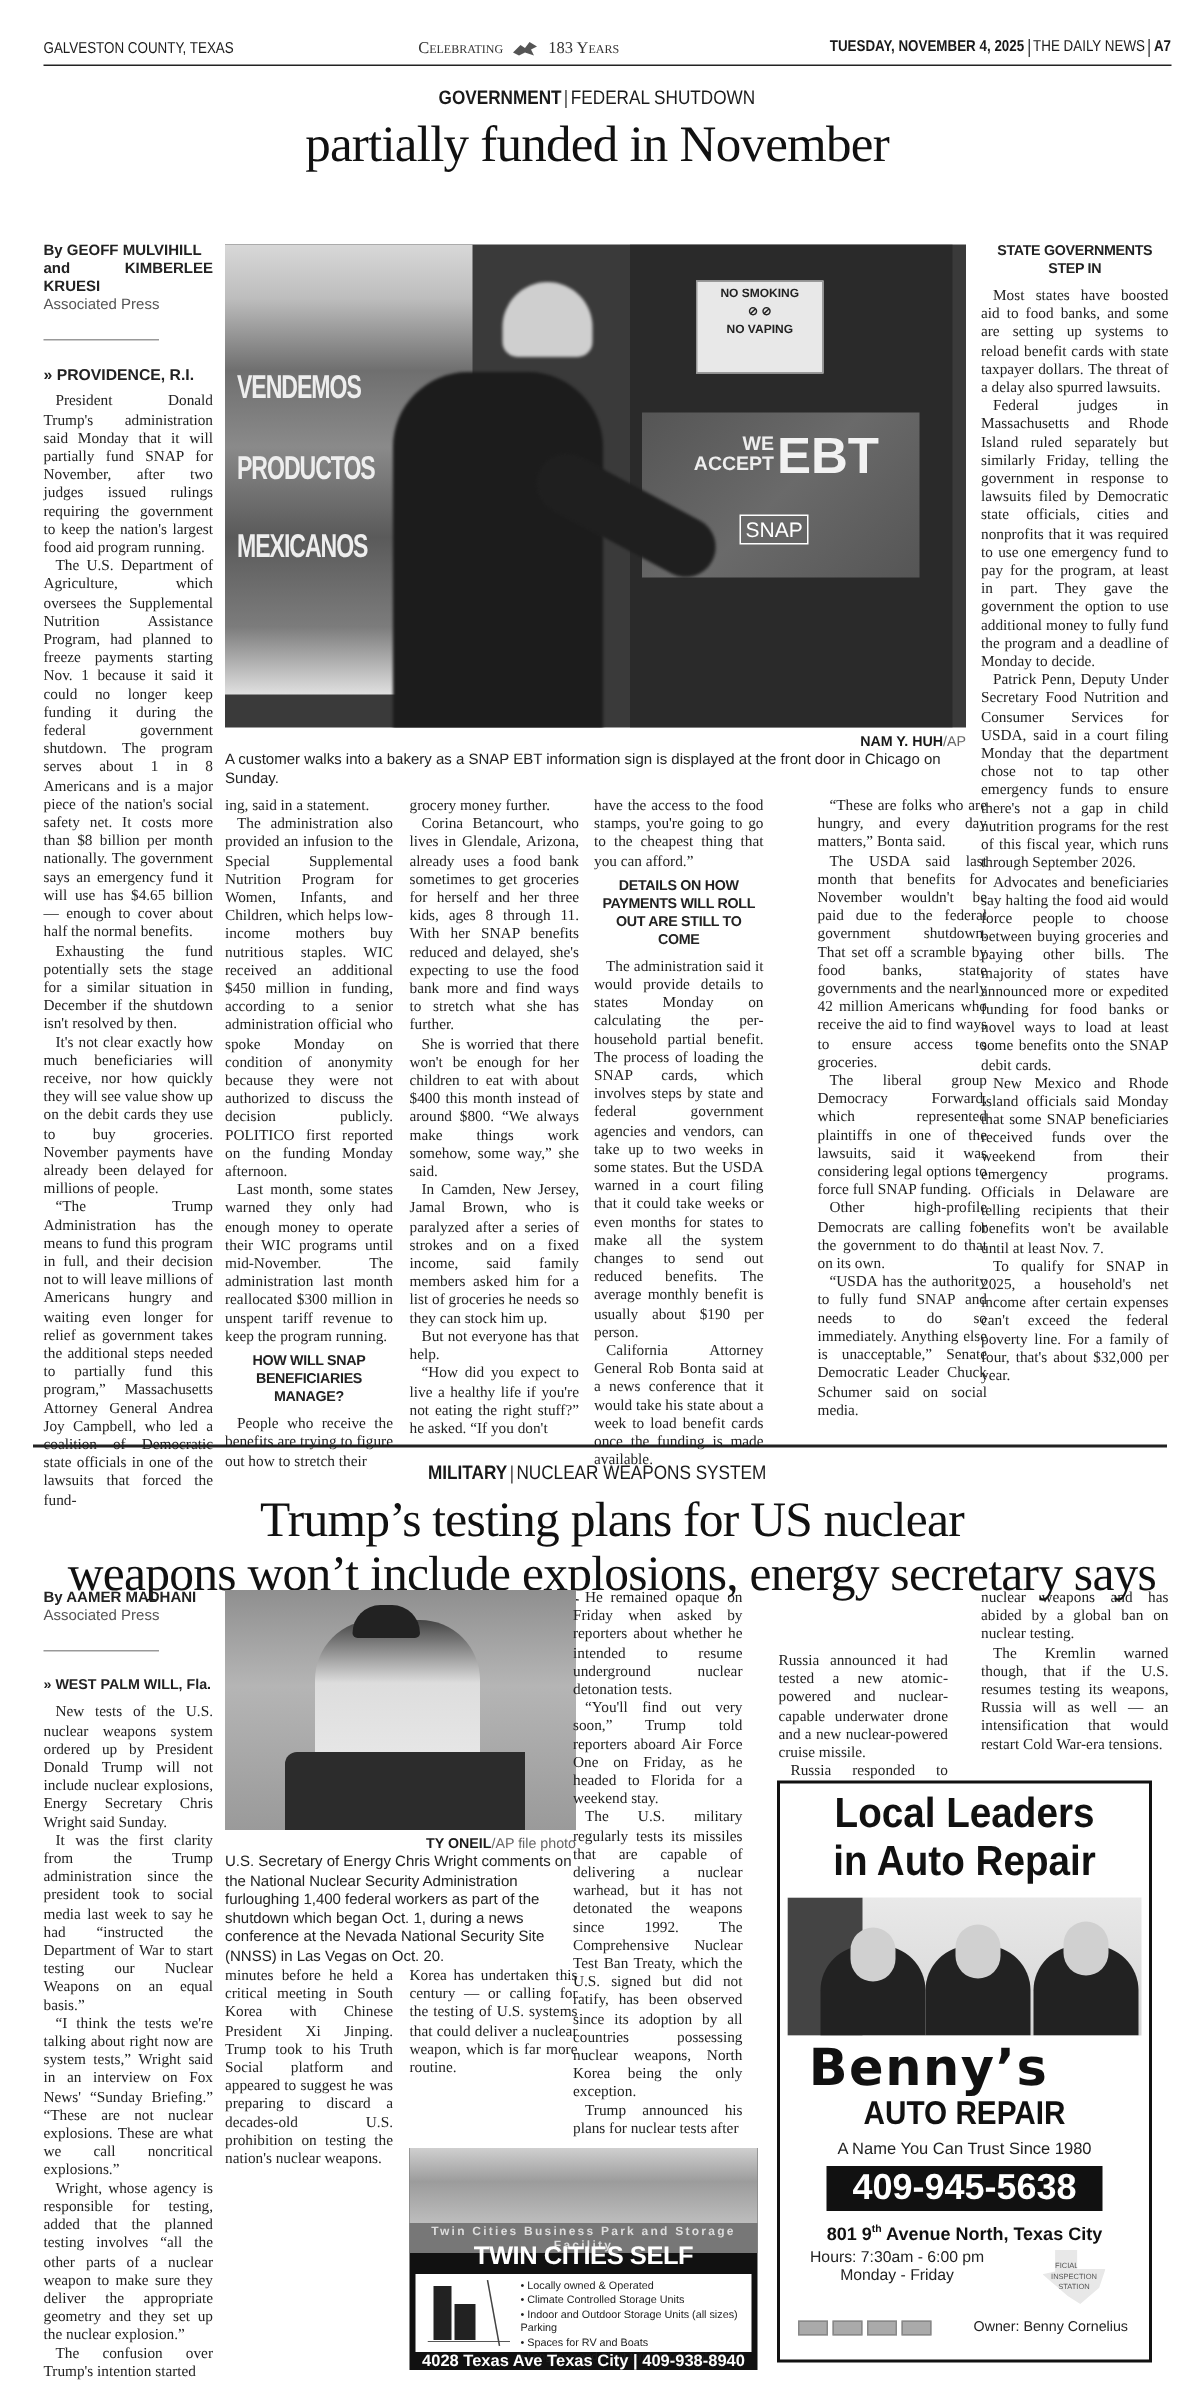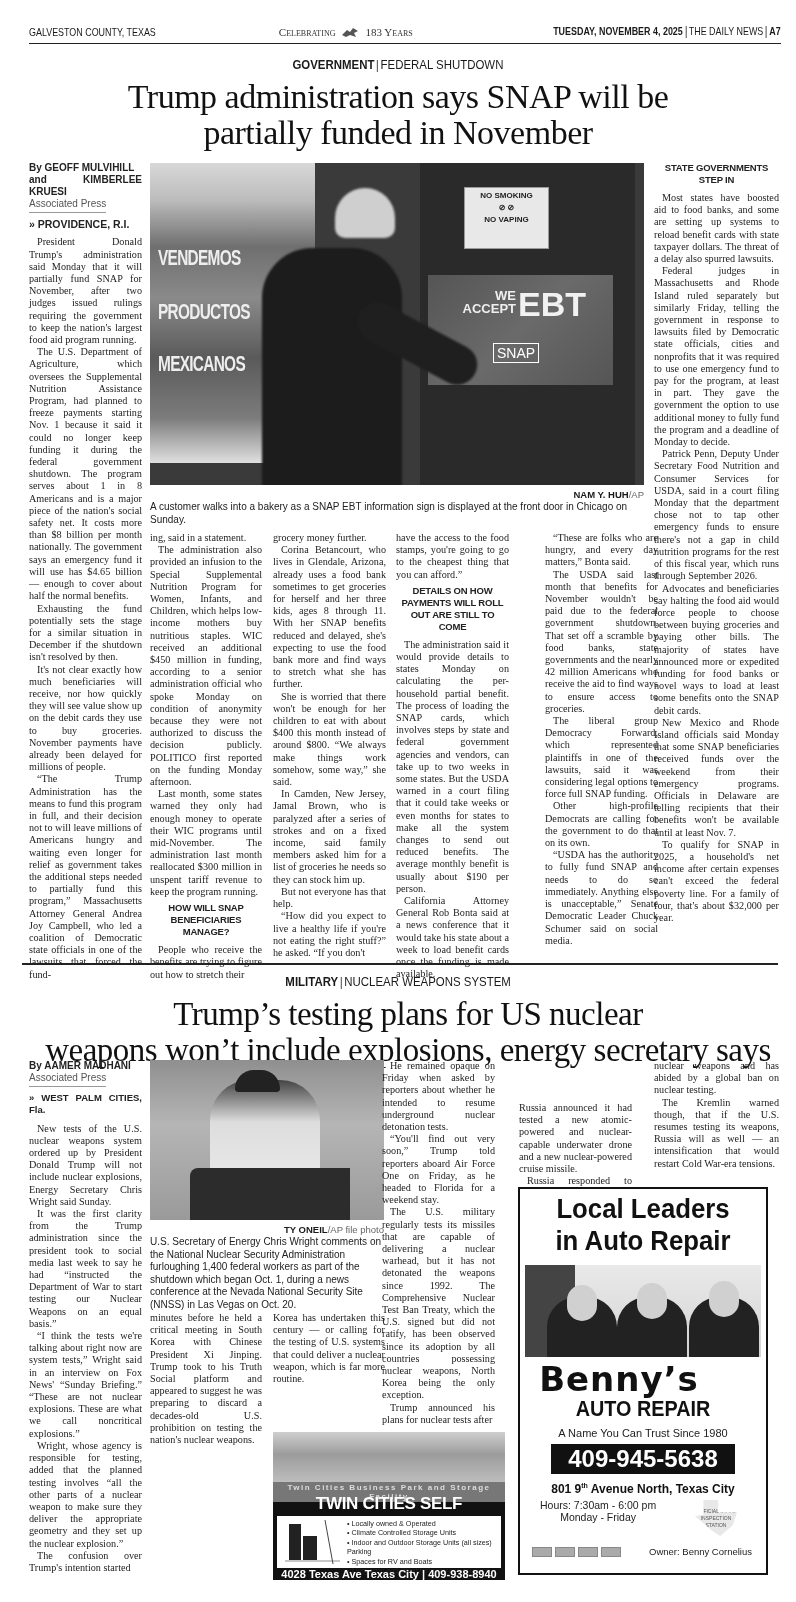--- a/index.html
+++ b/index.html
@@ -16,21 +16,21 @@
 
   .kicker { left: 0; width: 796px; text-align: center; font-family: "Liberation Sans", sans-serif; font-size: 13px; }
   .kicker span.k { display: inline-block; transform: scaleX(0.88); }
   .kicker b { font-weight: 700; }
   .headline { left: 0; width: 796px; text-align: center; font-family: "Liberation Serif", serif; font-size: 34px; line-height: 36px; letter-spacing: -0.5px; color: #111; }
 
   .col { font-family: "Liberation Serif", serif; font-size: 10.2px; line-height: 12.2px; text-align: justify; color: #222; }
   .col p { text-indent: 8px; margin: 0; }
   .col p.noind { text-indent: 0; }
   .byline { font-family: "Liberation Sans", sans-serif; font-size: 10px; font-weight: 700; line-height: 12px; }
-  .agency { font-family: "Liberation Sans", sans-serif; font-size: 10px; color: #555; border-bottom: 1px solid #999; padding-bottom: 2px; margin-bottom: 5px; display: inline-block; }
+  .agency { font-family: "Liberation Sans", sans-serif; font-size: 10px; color: #555; border-bottom: 1px solid #999; padding-bottom: 16px; margin-bottom: 17px; display: inline-block; }
   .dateline { font-family: "Liberation Sans", sans-serif; font-size: 10.5px; font-weight: 700; margin-bottom: 6px; }
   .subhead { font-family: "Liberation Sans", sans-serif; font-weight: 700; font-size: 9.5px; line-height: 12px; text-align: center; margin: 4px 0 6px; letter-spacing: -0.2px; }
   .caption { font-family: "Liberation Sans", sans-serif; font-size: 10px; line-height: 12.5px; color: #222; }
   .credit { font-family: "Liberation Sans", sans-serif; font-size: 9.5px; text-align: right; }
   .credit b { font-weight: 700; }
   .credit span { color: #666; }
   .rule { height: 1.5px; background: #222; }
 
   
   .photo1 { left: 150px; top: 163px; width: 494px; height: 322px; background: #3a3a3a; overflow: hidden; }
@@ -96,21 +96,20 @@
   </div>
   <div class="right">
     <b>TUESDAY, NOVEMBER 4, 2025</b><span class="sep"></span><span>THE DAILY NEWS</span><span class="sep"></span><b>A7</b>
   </div>
 </div>
 
 <div class="abs kicker" style="top:57px;">
   <span class="k"><b>GOVERNMENT</b><span class="sep"></span><span>FEDERAL SHUTDOWN</span></span>
 </div>
 <div class="abs headline" style="top:79px;">
-  <div>Trump administration says SNAP will be</div>
   <div>partially funded in November</div>
 </div>
 
 <div class="abs col" style="left:29px; top:162px; width:113px;">
   <div class="byline">
     <div>By GEOFF MULVIHILL</div>
     <div>and KIMBERLEE KRUESI</div>
   </div>
   <div class="agency">Associated Press</div>
   <div class="dateline">» PROVIDENCE, R.I.</div>
@@ -195,21 +194,21 @@
   <span class="k"><b>MILITARY</b><span class="sep"></span><span>NUCLEAR WEAPONS SYSTEM</span></span>
 </div>
 <div class="abs headline" style="top:996px; font-size:33px;padding-left:20px;">
   <div>Trump’s testing plans for US nuclear</div>
   <div>weapons won’t include explosions, energy secretary says</div>
 </div>
 
 <div class="abs col" style="left:29px; top:1060px; width:113px;">
   <div class="byline">By AAMER MADHANI</div>
   <div class="agency">Associated Press</div>
-  <div class="dateline" style="font-size:9.5px;">» WEST PALM CITIES, Fla.</div>
+  <div class="dateline" style="font-size:9.5px;">» WEST PALM WILL, Fla.</div>
   <p>New tests of the U.S. nuclear weapons system ordered up by President Donald Trump will not include nuclear explosions, Energy Secretary Chris Wright said Sunday.</p>
   <p>It was the first clarity from the Trump administration since the president took to social media last week to say he had “instructed the Department of War to start testing our Nuclear Weapons on an equal basis.”</p>
   <p>“I think the tests we're talking about right now are system tests,” Wright said in an interview on Fox News' “Sunday Briefing.” “These are not nuclear explosions. These are what we call noncritical explosions.”</p>
   <p>Wright, whose agency is responsible for testing, added that the planned testing involves “all the other parts of a nuclear weapon to make sure they deliver the appropriate geometry and they set up the nuclear explosion.”</p>
   <p>The confusion over Trump's intention started</p>
 </div>
 
 <div class="abs photo2">
   <div class="man"></div>
   <div class="cap"></div>

